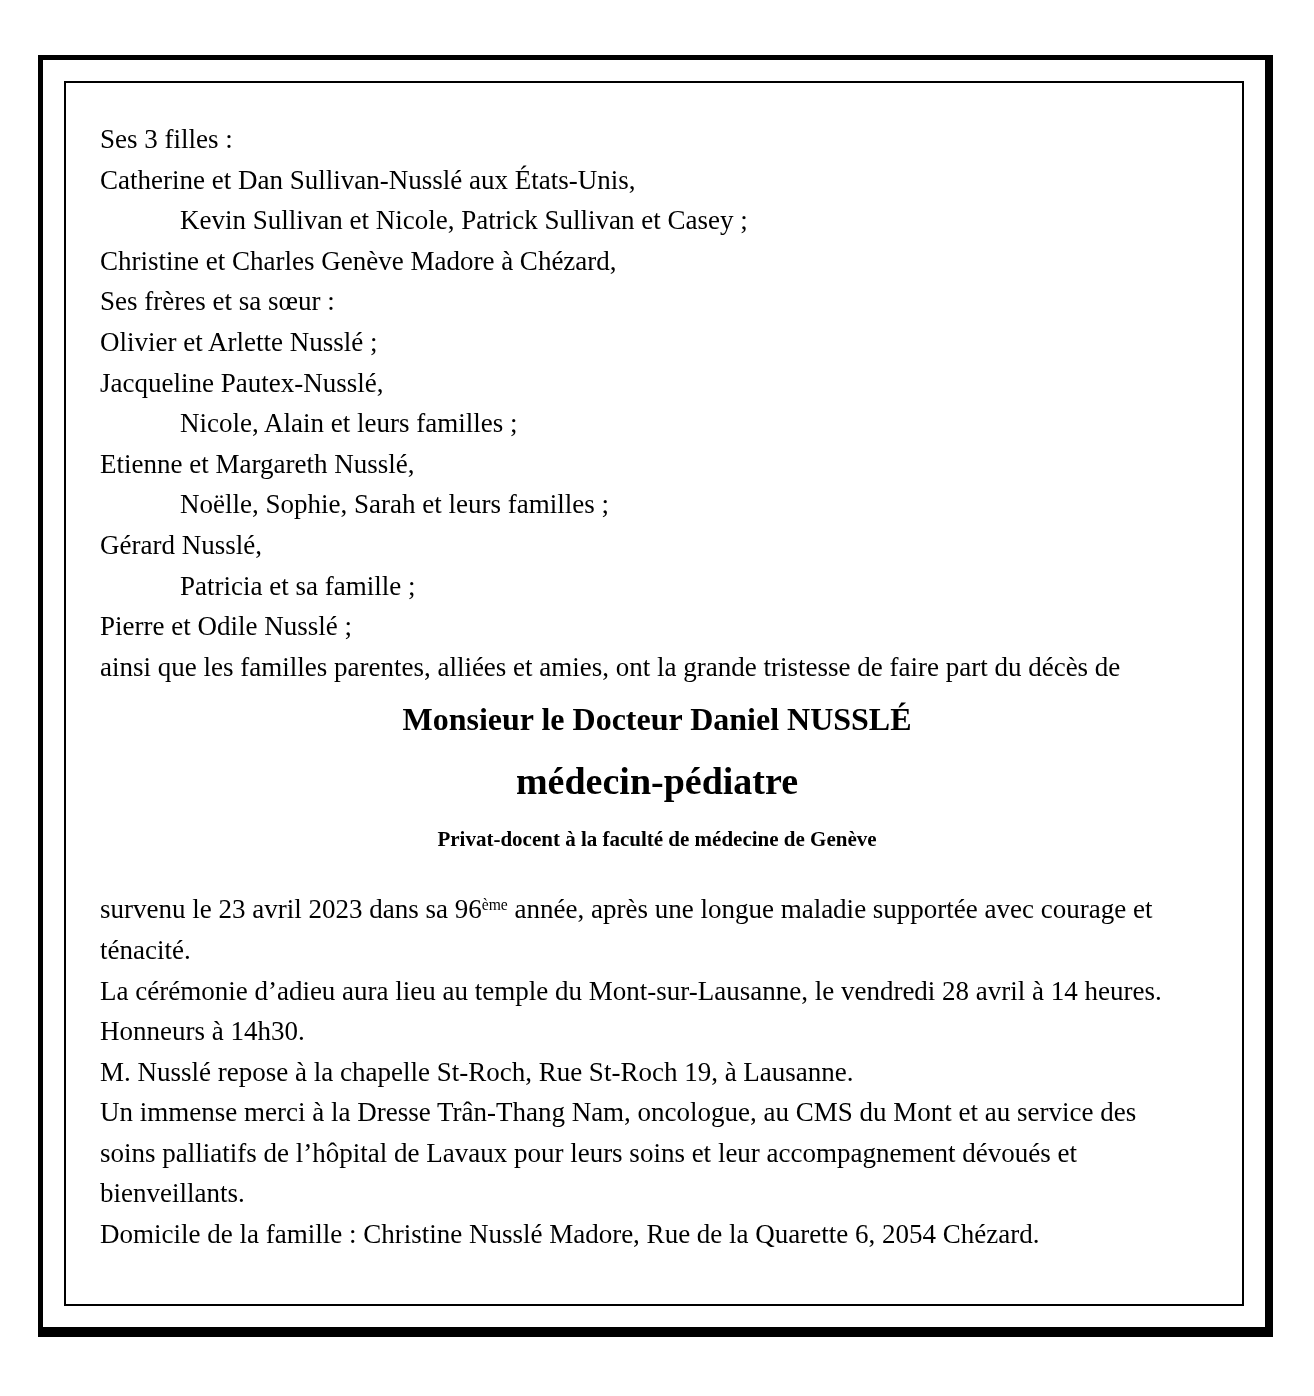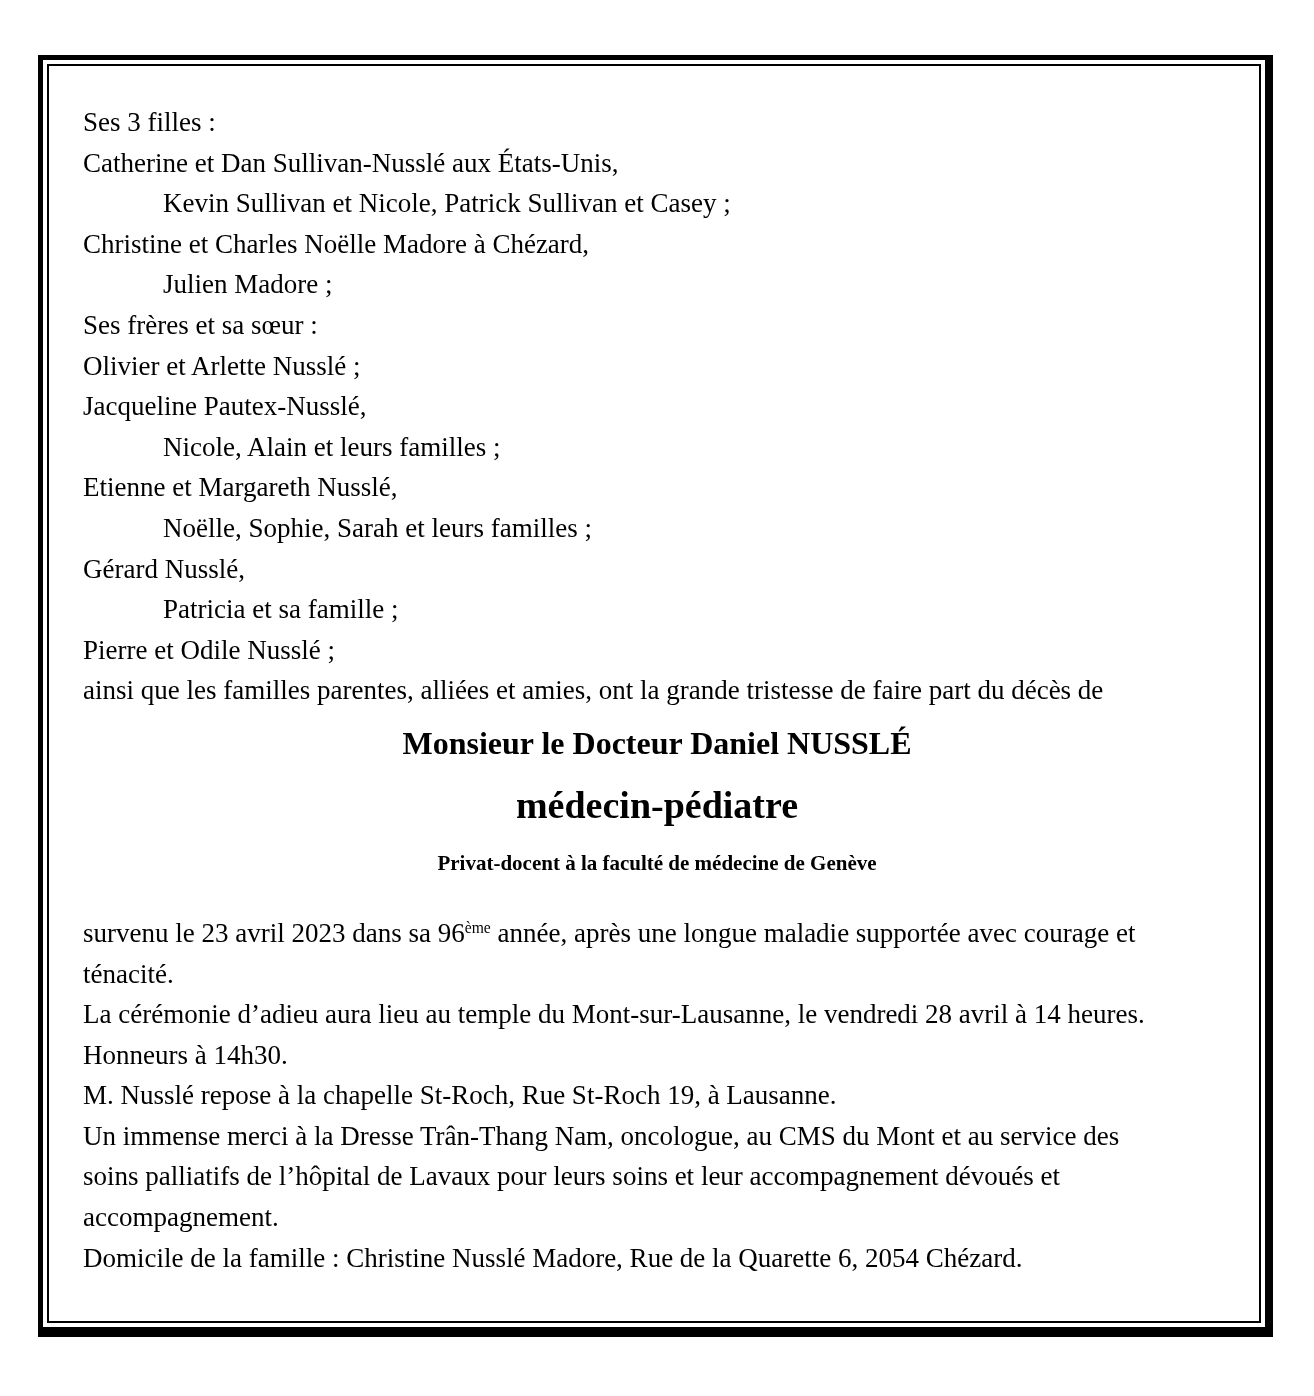--- a/index.html
+++ b/index.html
@@ -9,21 +9,21 @@
     color: #000000;
     font-family: "Liberation Serif", "DejaVu Serif", serif;
     position: relative;
   }
   .frame-outer {
     position: absolute; left: 38px; top: 55px;
     width: 1235px; height: 1282px;
     box-sizing: border-box;
     border-style: solid; border-color: #000;
     border-width: 5px 8px 10px 5px; 
-    padding: 4px;
+    padding: 21px;
     background: #fff;
   }
   .frame-inner {
     box-sizing: border-box;
     width: 100%; height: 100%;
     border: 2px solid #000;
     padding: 36px 28px 0 34px;
     overflow: hidden;
   }
   .line {
@@ -59,22 +59,21 @@
 </head>
 <body>
 
 <div class="frame-outer">
   <div class="frame-inner">
 
     <div class="family-block">
         <div class="line"><span>Ses 3 filles :</span></div>
         <div class="line"><span>Catherine et Dan </span><span class="seg-b">Sullivan-Nusslé</span><span> aux États-Unis,</span></div>
         <div class="line indent"><span>Kevin </span><span class="seg-b">Sullivan</span><span> et Nicole, Patrick </span><span class="seg-b">Sullivan</span><span> et Casey ;</span></div>
-        <div class="line"><span>Christine et Charles </span><span class="seg-b">Noëlle Madore</span><span> à Chézard,</span></div>
-        <div class="line indent"><span>Julien </span><span class="seg-b">Madore</span><span> ;</span></div>
+        <div class="line"><span>Christine et Charles </span><span class="seg-b">Genève Madore</span><span> à Chézard,</span></div>
         <div class="line"><span>Ses frères et sa sœur :</span></div>
         <div class="line"><span>Olivier et Arlette </span><span class="seg-b">Nusslé</span><span> ;</span></div>
         <div class="line"><span>Jacqueline </span><span class="seg-b">Pautex-Nusslé</span><span>,</span></div>
         <div class="line indent"><span>Nicole, Alain et leurs familles ;</span></div>
         <div class="line"><span>Etienne et Margareth </span><span class="seg-b">Nusslé</span><span>,</span></div>
         <div class="line indent"><span>Noëlle, Sophie, Sarah et leurs familles ;</span></div>
         <div class="line"><span>Gérard </span><span class="seg-b">Nusslé</span><span>,</span></div>
         <div class="line indent"><span>Patricia et sa famille ;</span></div>
         <div class="line"><span>Pierre et Odile </span><span class="seg-b">Nusslé</span><span> ;</span></div>
         <div class="line"><span>ainsi que les familles parentes, alliées et amies, ont la grande tristesse de faire part du décès de</span></div>
@@ -85,18 +84,18 @@
     <h3 class="academic">Privat-docent à la faculté de médecine de Genève</h3>
 
     <div class="body-block">
         <div class="line"><span>survenu le 23 avril 2023 dans sa 96</span><sup class="seg-sup">ème</sup><span> année, après une longue maladie supportée avec courage et</span></div>
         <div class="line"><span>ténacité.</span></div>
         <div class="line"><span>La cérémonie d’adieu aura lieu au temple du Mont-sur-Lausanne, le vendredi 28 avril à </span><span class="seg-b">14 heures</span><span>.</span></div>
         <div class="line"><span>Honneurs à 14h30.</span></div>
         <div class="line"><span>M. Nusslé repose à la chapelle St-Roch, Rue St-Roch 19, à Lausanne.</span></div>
         <div class="line"><span>Un immense merci à la Dresse Trân-Thang Nam, oncologue, au CMS du Mont et au service des</span></div>
         <div class="line"><span>soins palliatifs de l’hôpital de Lavaux pour leurs soins et leur accompagnement dévoués et</span></div>
-        <div class="line"><span>accompagnement.</span></div>
+        <div class="line"><span>bienveillants.</span></div>
         <div class="line"><span>Domicile de la famille : Christine Nusslé Madore, Rue de la Quarette 6, 2054 Chézard.</span></div>
       </div>
 
   </div>
 </div>
 
 </body></html>

